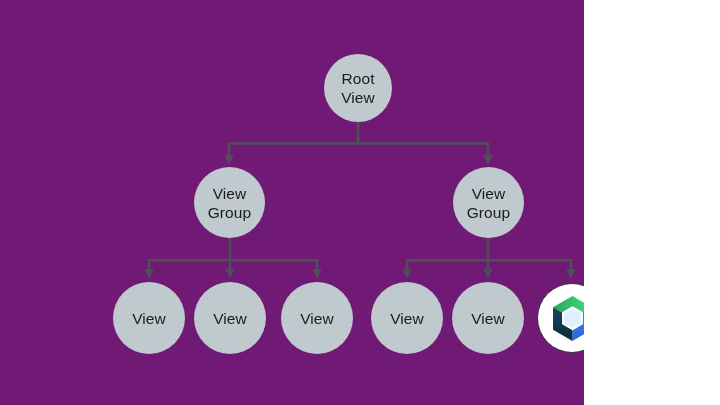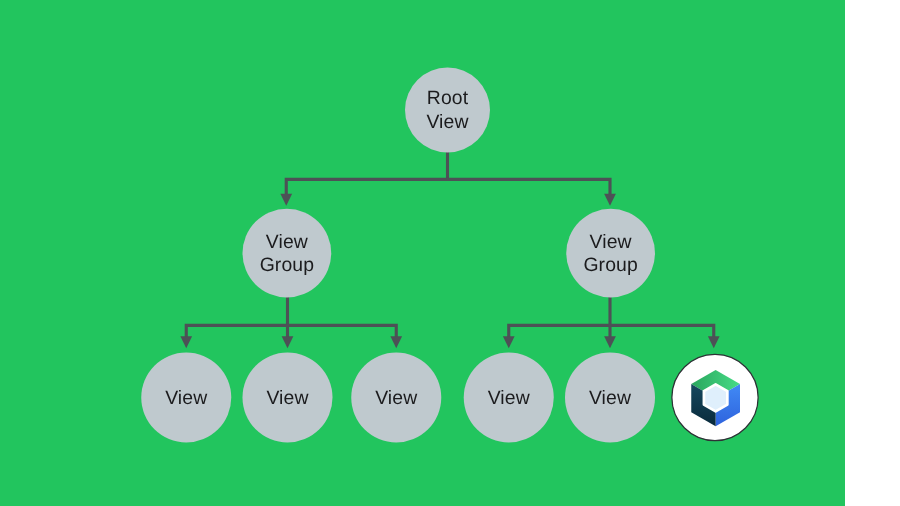--- a/index.html
+++ b/index.html
@@ -3,23 +3,23 @@
 <meta charset="utf-8">
 <style>
   html, body {
     margin: 0;
     padding: 0;
     background: #ffffff;
     font-family: "Liberation Sans", "DejaVu Sans", sans-serif;
   }
   .stage {
     position: relative;
-    width: 676px;
+    width: 584px;
     height: 405px;
-    background: #22c55e;
+    background: #701a75;
     overflow: hidden;
   }
   .edges-svg {
     position: absolute;
     left: 0;
     top: 0;
     width: 720px;
     height: 405px;
   }
   .node {

